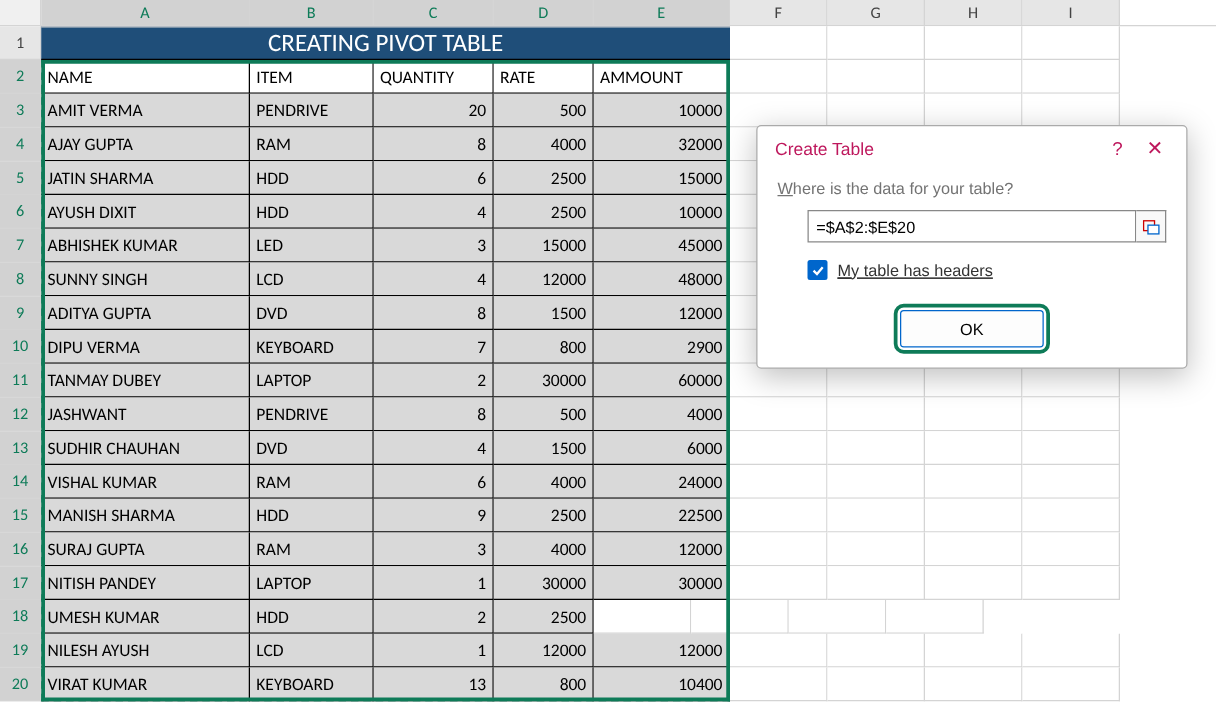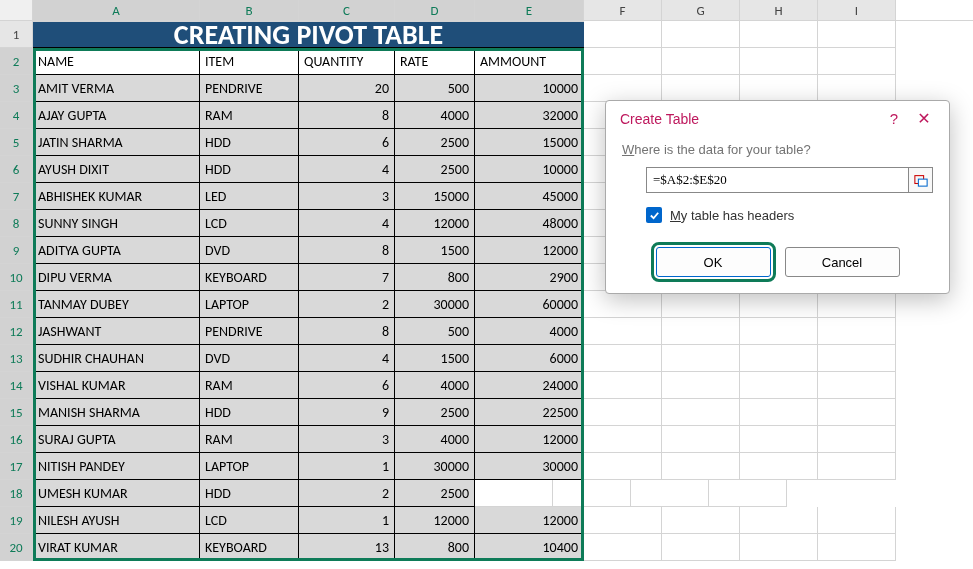--- a/index.html
+++ b/index.html
@@ -86,22 +86,22 @@
       padding: 0 5px;
       display: flex;
       align-items: center;
       background: #d9d9d9;
       overflow: hidden;
     }
     .cell.num { justify-content: flex-end; }
     .title-row .cell {
       background: #1f4e79;
       color: #fff;
-      font-size: 28px;
-      font-weight: 700;
+      font-size: 20px;
+      font-weight: 400;
       justify-content: center;
       border-right: none;
       border-bottom: 1px solid #000;
       border-top: 1px solid #d4d4d4;
     }
     .title-cell {
       width: 551px;
     }
     .header-row .cell {
       background: #fff;
@@ -173,39 +173,40 @@
       align-items: center;
       margin-left: 24px;
       margin-bottom: 14px;
     }
     .range-input {
       flex: 1;
       height: 26px;
       border: 1px solid #888;
       padding: 2px 6px;
       font-size: 13px;
-      font-family: Liberation Serif, serif;
+      font-family: Liberation Sans, sans-serif;
     }
     .range-picker {
       width: 24px;
       height: 26px;
       border: 1px solid #888;
       border-left: none;
       display: flex;
       align-items: center;
       justify-content: center;
       cursor: pointer;
       background: #f8f8f8;
     }
     .range-picker svg { width: 14px; height: 14px; }
     .checkbox-row {
       display: flex;
       align-items: center;
       margin-left: 24px;
       gap: 8px;
+      text-decoration: underline;
     }
     .cb {
       width: 16px; height: 16px;
       background: #0066cc;
       border-radius: 2px;
       display: flex;
       align-items: center;
       justify-content: center;
     }
     .cb svg { width: 11px; height: 11px; }
@@ -521,15 +522,14 @@
       <div class="cb">
         <svg viewBox="0 0 12 12">
             <path d="M2 6 L5 9 L10 3" stroke="#fff" stroke-width="2" fill="none"></path>
           </svg>
       </div>
       <div class="cb-label"><u>M</u><span id="cbrest">y table has headers</span></div>
     </div>
   </div>
   <div class="dialog-buttons">
     <div class="dlg-btn ok">OK</div>
-    <div class="dlg-btn">Cancel</div>
   </div>
 </div>
 
 </body></html>

